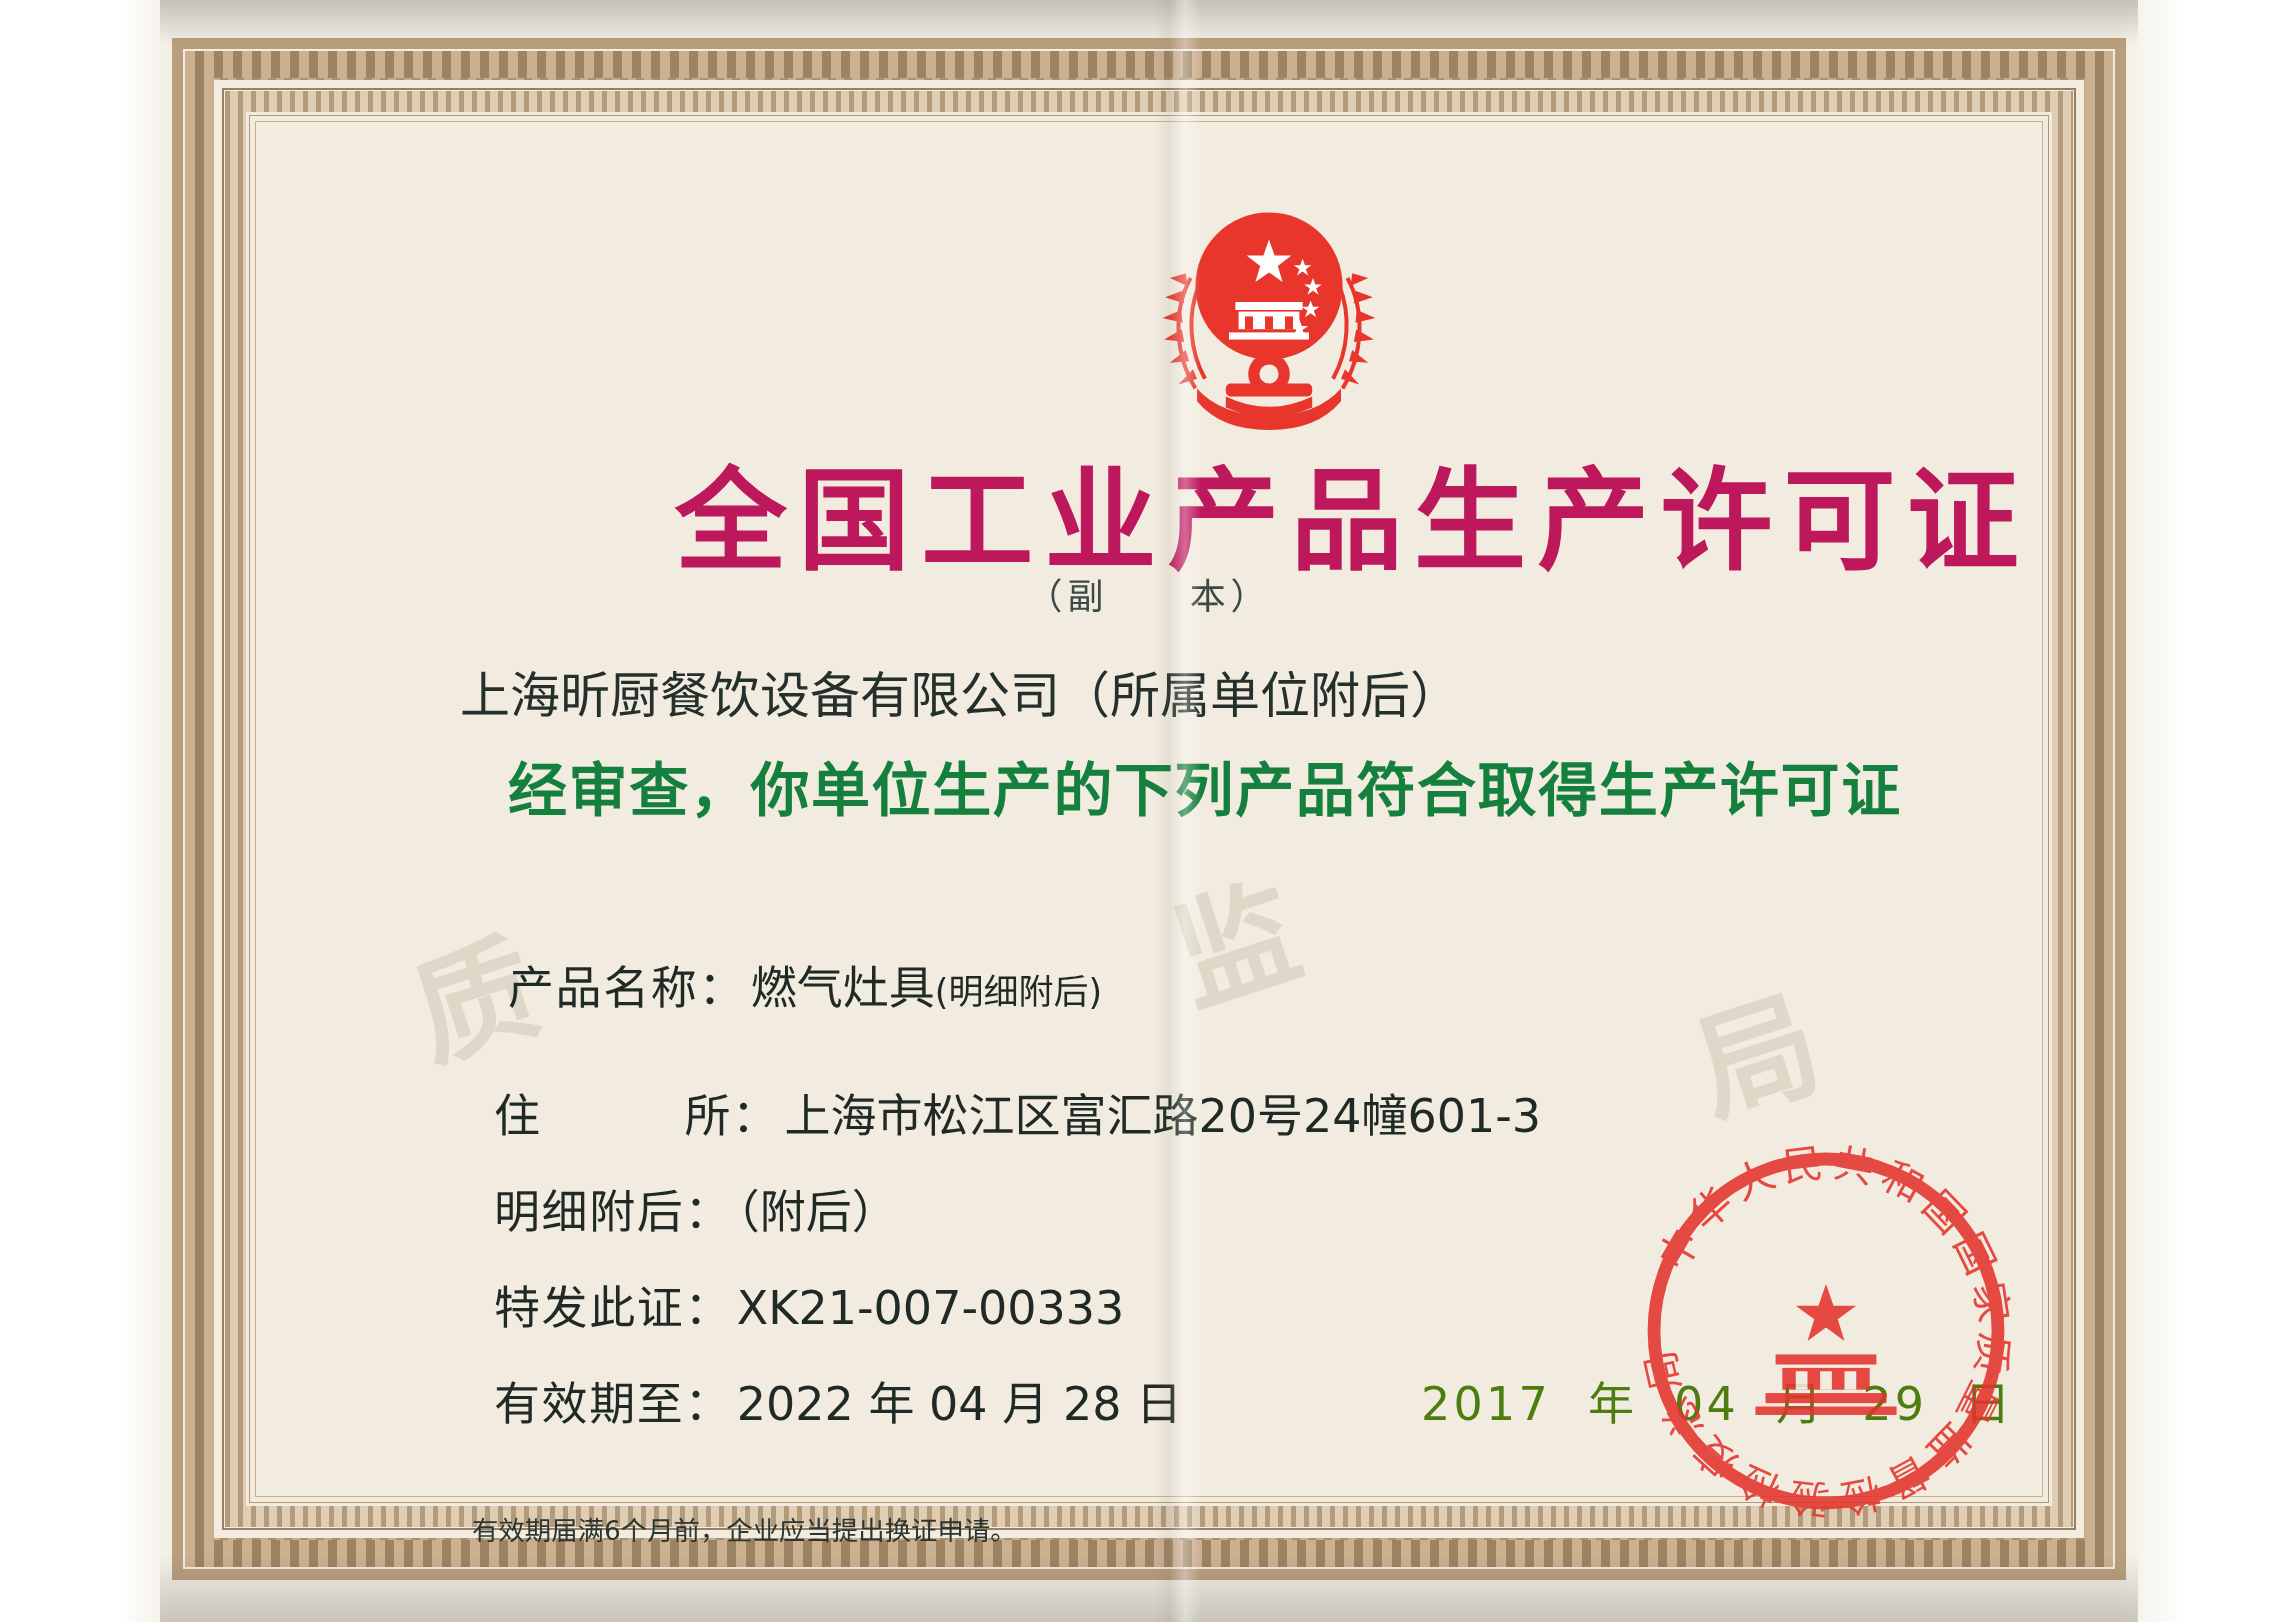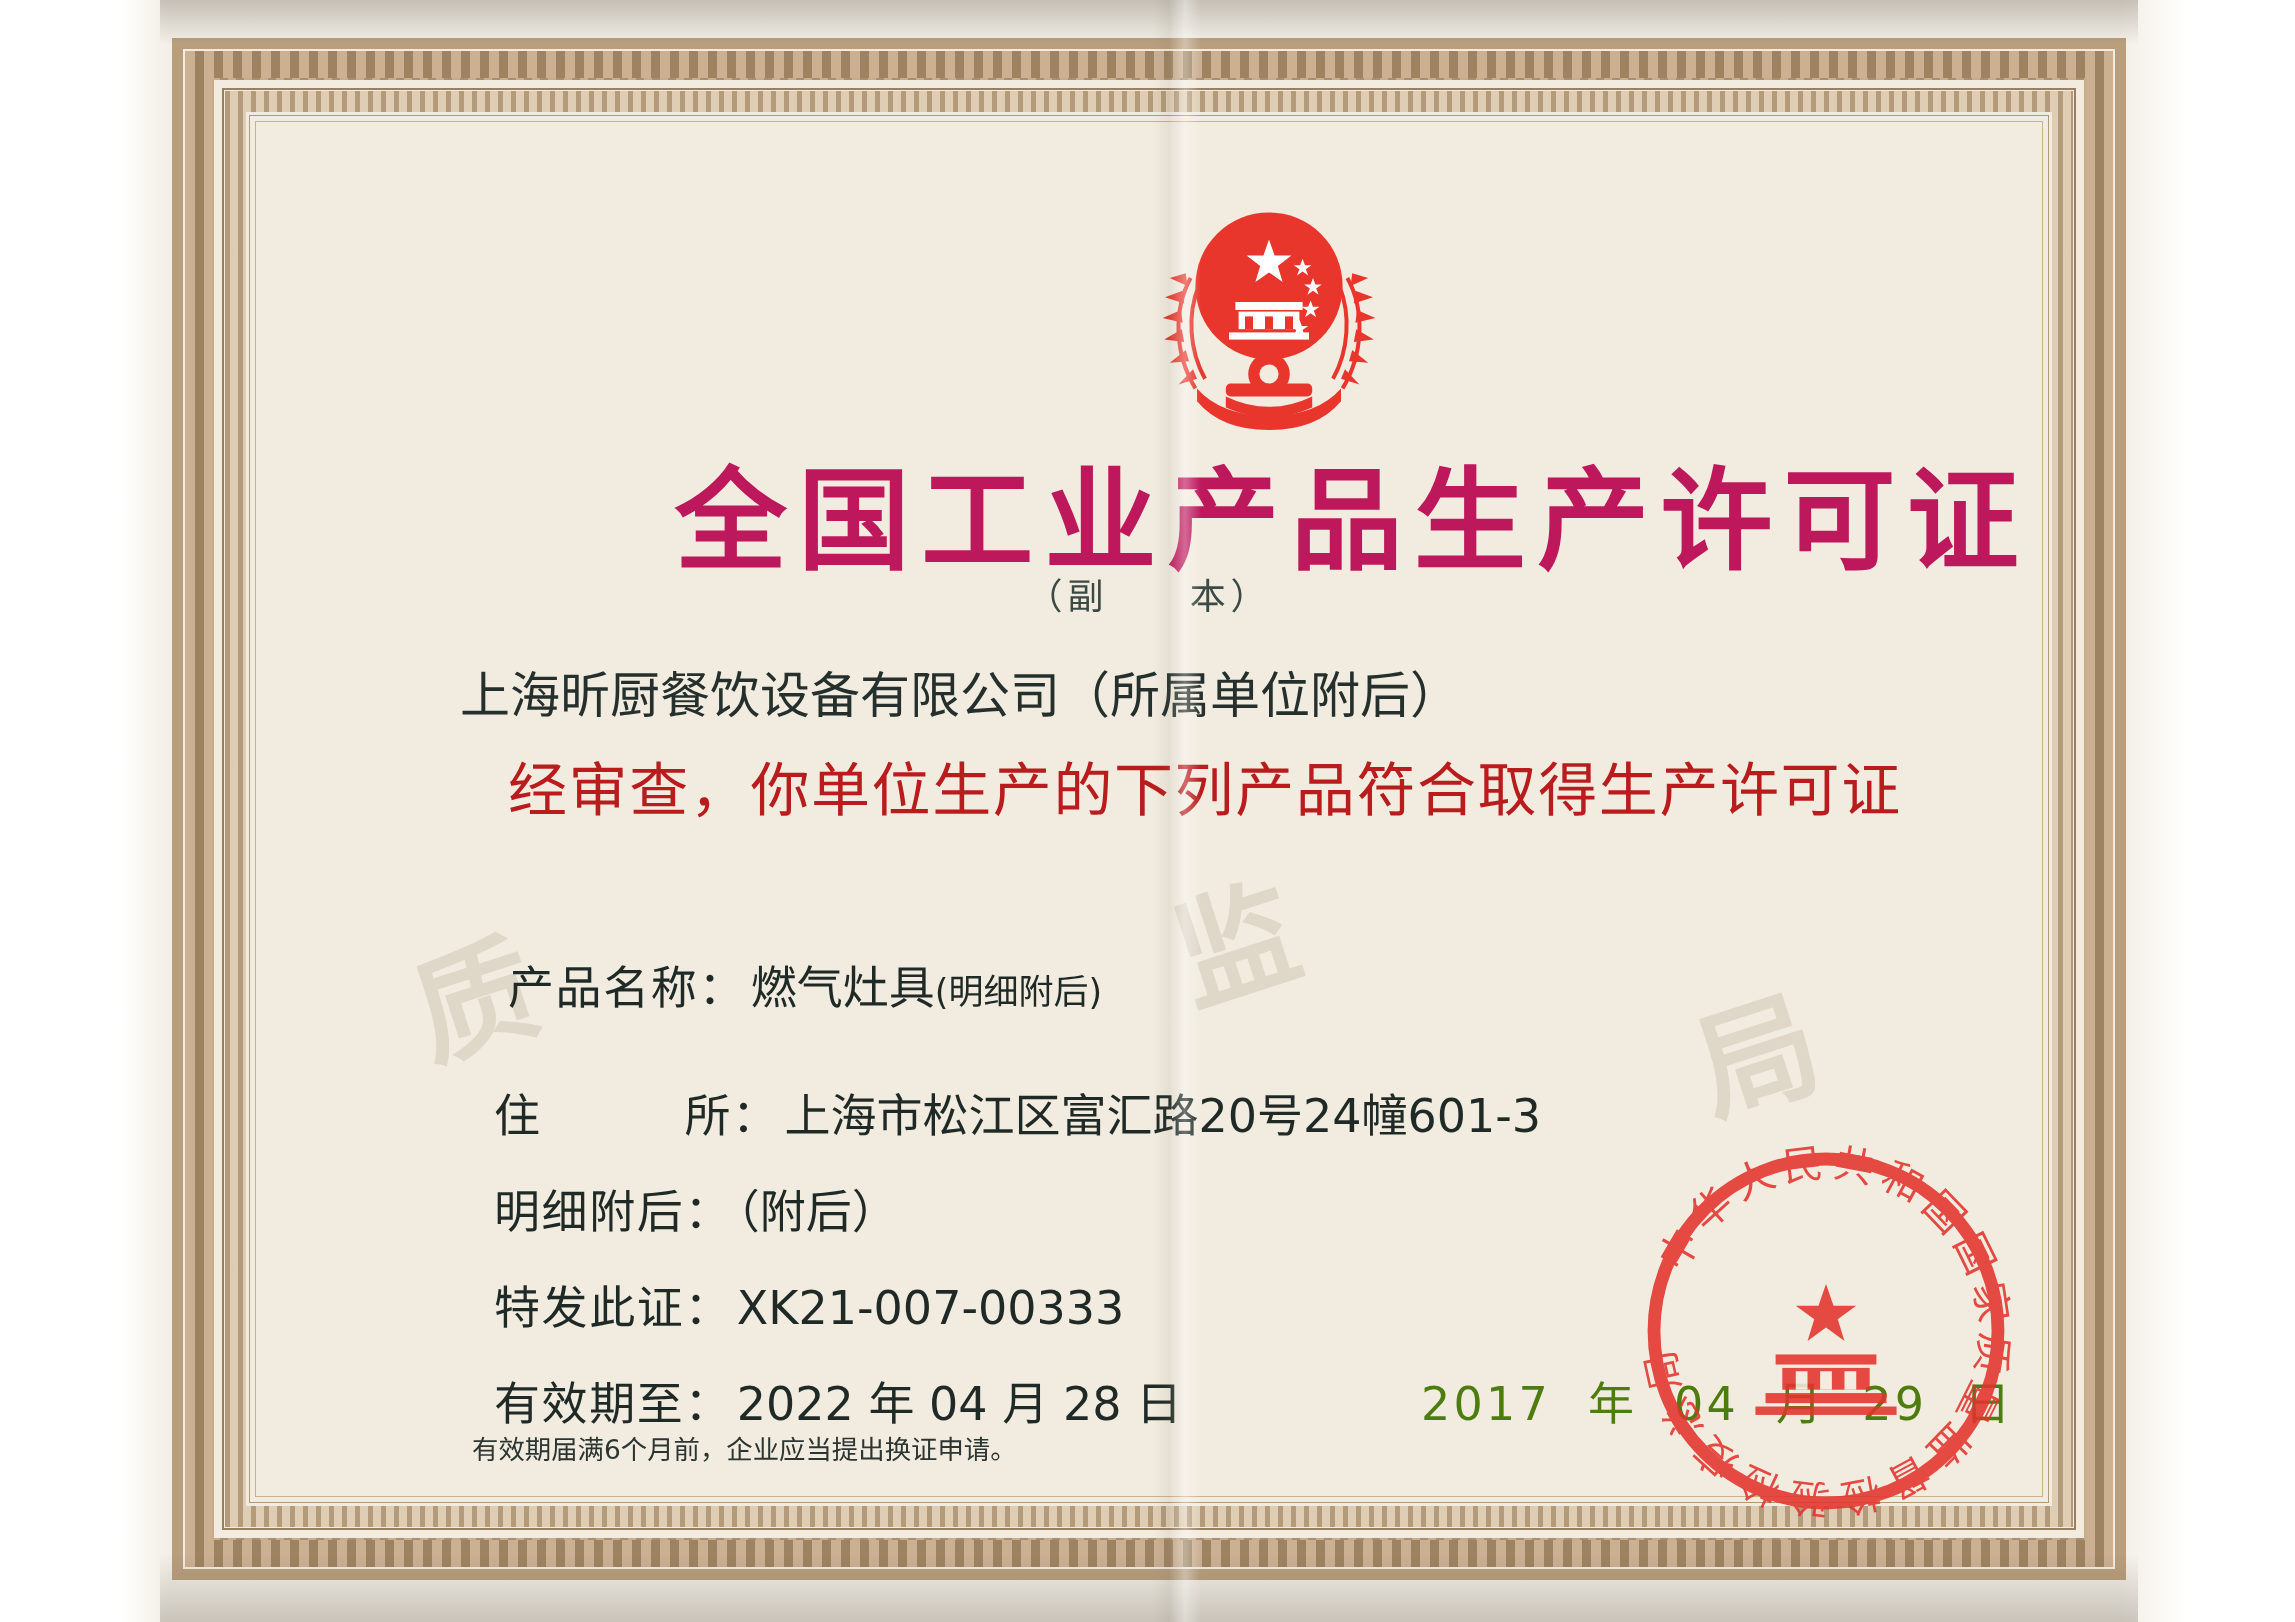--- a/index.html
+++ b/index.html
@@ -111,40 +111,40 @@
     position:absolute;left:192px;top:521px;
     font-family:"DejaVu Sans", sans-serif;
     font-size:50px;
     color:#25302c;
     white-space:nowrap;
   }
 
   .bodyline{
     position:absolute;left:184px;
     font-family:"DejaVu Sans", sans-serif;
-    font-weight:normal;
+    font-weight:bold;
     font-size:59px;
-    color:#b91c1c;
+    color:#15803d;
     letter-spacing:1.6px;
     white-space:nowrap;
   }
   #body1{top:609px;left:240px;}
   #body2{top:713px;left:184px;}
 
   .field{
     position:absolute;
     font-family:"DejaVu Sans", sans-serif;
     font-size:46px;
     color:#1f2a26;
     white-space:nowrap;
   }
   .field .lbl{letter-spacing:1.6px;}
   .field .val{margin-left:4.8px;}
   .small-note{
-    position:absolute;left:204px;top:1294px;
+    position:absolute;left:204px;top:1375px;
     font-family:"DejaVu Sans", sans-serif;
     font-size:26.4px;color:#2b3531;white-space:nowrap;
   }
 
   #f-product{left:240px;top:817px;}
   #f-product .small{font-size:35px;}
   #f-address{left:226px;top:945px;}
   #f-factory{left:226px;top:1041px;}
   #f-certno{left:226px;top:1137px;}
   #f-valid{left:226px;top:1233px;}

